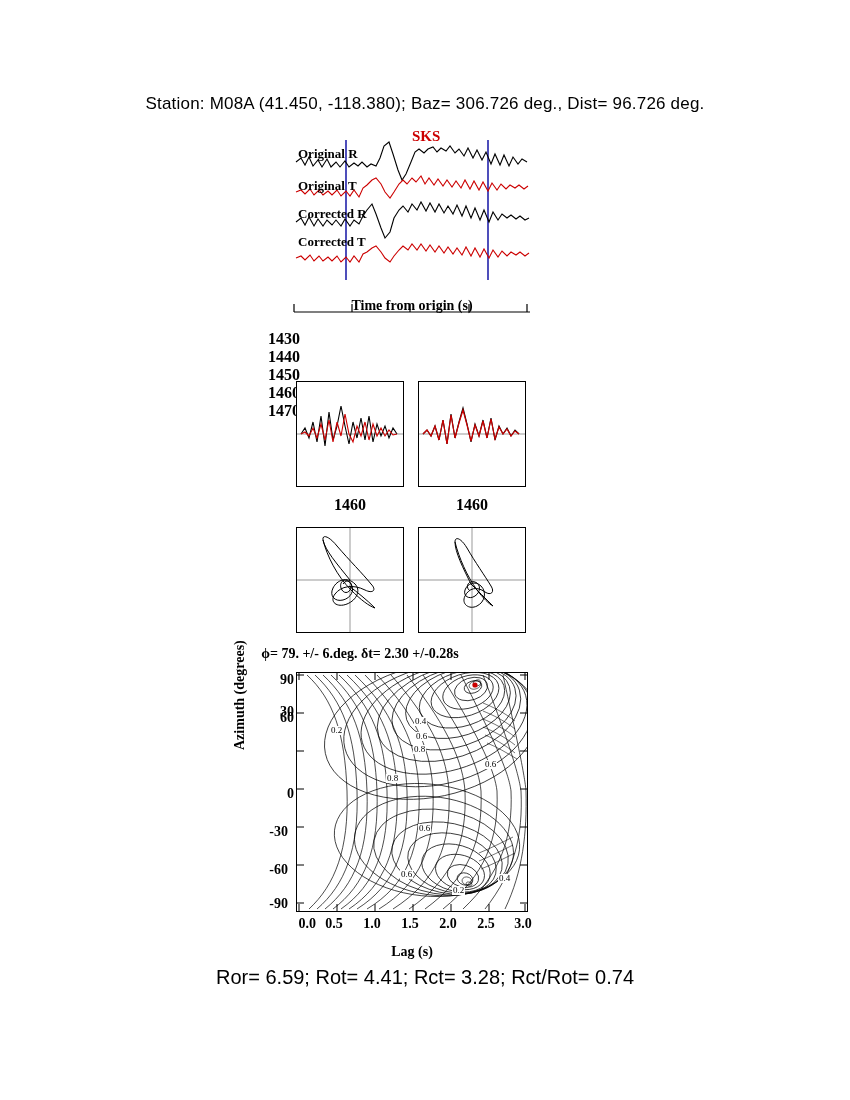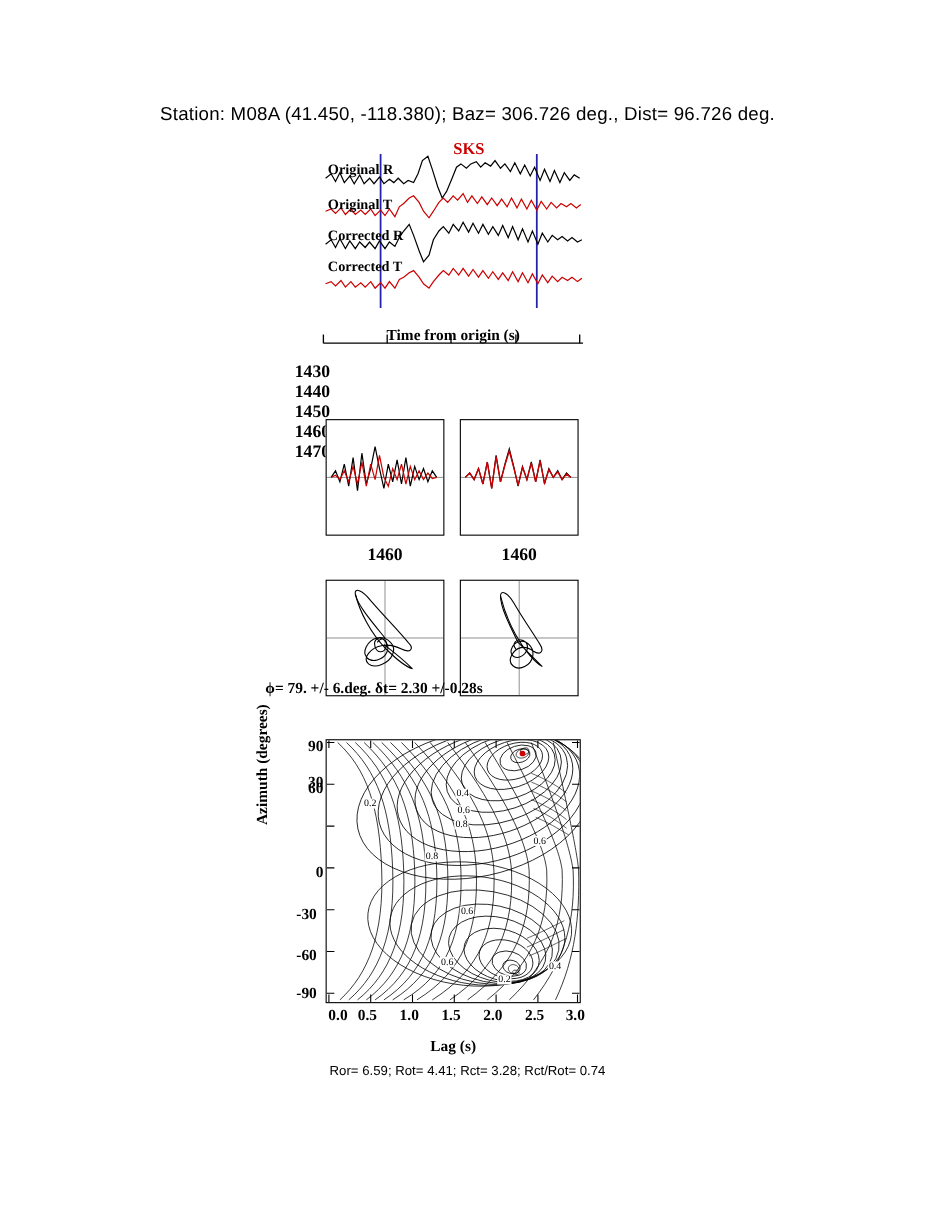--- a/index.html
+++ b/index.html
@@ -112,26 +112,27 @@
     font-family: "Liberation Serif", serif;
     font-weight: bold;
     font-size: 16px;
   }
   #mini-tick-left  { left: 296px; }
   #mini-tick-right { left: 418px; }
 
   
   #contour-title {
     position: absolute;
-    left: 0; top: 619px;
+    left: 0; top: 646px;
     width: 680px;
     text-align: center;
     font-family: "Liberation Serif", serif;
     font-weight: bold;
     font-size: 14px;
+    padding-left: 20px;
   }
   #contour-panel {
     position: absolute;
     left: 296px;
     top: 672px;
     width: 232px;
     height: 240px;
     border: 1px solid #000;
     box-sizing: border-box;
     background: #fff;
@@ -171,21 +172,21 @@
     text-align: center;
     font-family: "Liberation Serif", serif;
     font-weight: bold;
     font-size: 14px;
   }
   #footer-stats {
     position: absolute;
     left: 0; top: 966px;
     width: 850px;
     text-align: center;
-    font-size: 12px;
+    font-size: 20px;
   }
   .clabel {
     position: absolute;
     font-family: "Liberation Serif", serif;
     font-size: 9px;
     background: #fff;
     padding: 0 1px;
     line-height: 9px;
     margin-top: 12px;
   }

